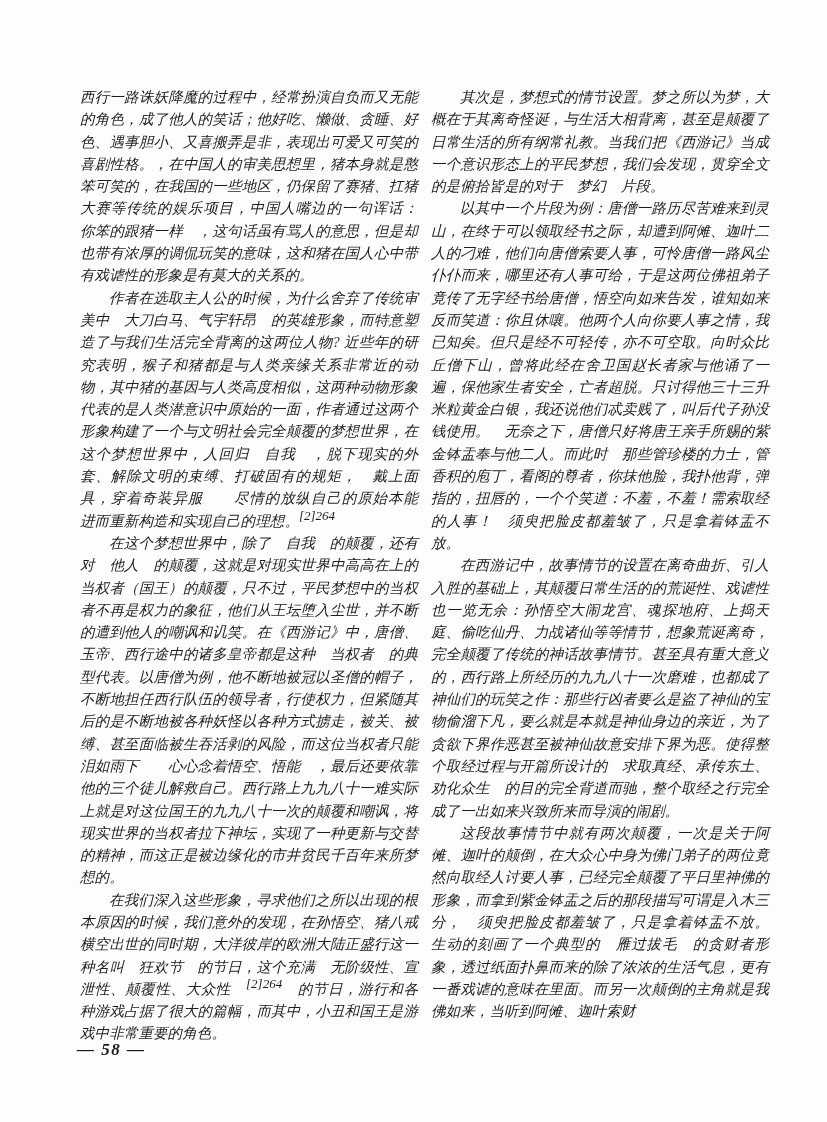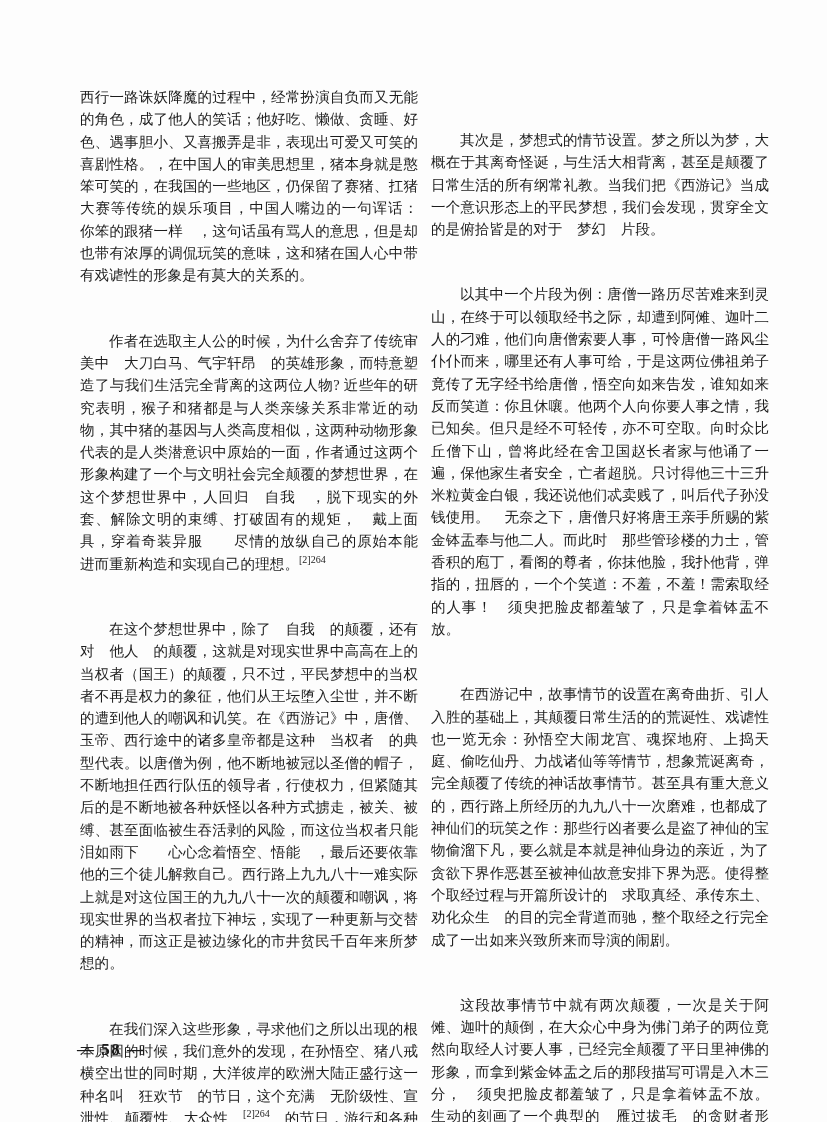--- a/index.html
+++ b/index.html
@@ -6,37 +6,38 @@
   body{
     width:827px;height:1122px;
     background:#ffffff;
     font-family:"Liberation Serif","DejaVu Serif",serif;
     color:#1c1c1c;
     -webkit-font-smoothing:antialiased;
   }
   .page{
     position:relative;width:827px;height:1122px;overflow:hidden;
     background:#fdfdfd;
+    font-style:italic;
   }
   .columns{
     position:absolute;left:80px;top:86px;
     display:flex;gap:13px;
   }
   .col{
     width:338px;
     font-size:14.5px;
     line-height:22.3px;
     text-align:justify;
     text-justify:inter-ideograph;
     letter-spacing:0.1px;
   }
   .para{margin:0;padding:0;}
-  .para.indent{text-indent:2em;margin-top:43px;}
+  .para.indent{text-indent:2em;}
   sup{
-    font-size:10px;
+    font-size:13px;
     line-height:0;
     vertical-align:super;
     letter-spacing:0;
   }
   .page-number{
     position:absolute;left:77px;top:1040px;
     font-weight:bold;
     font-size:17px;
     letter-spacing:1.5px;
   }

